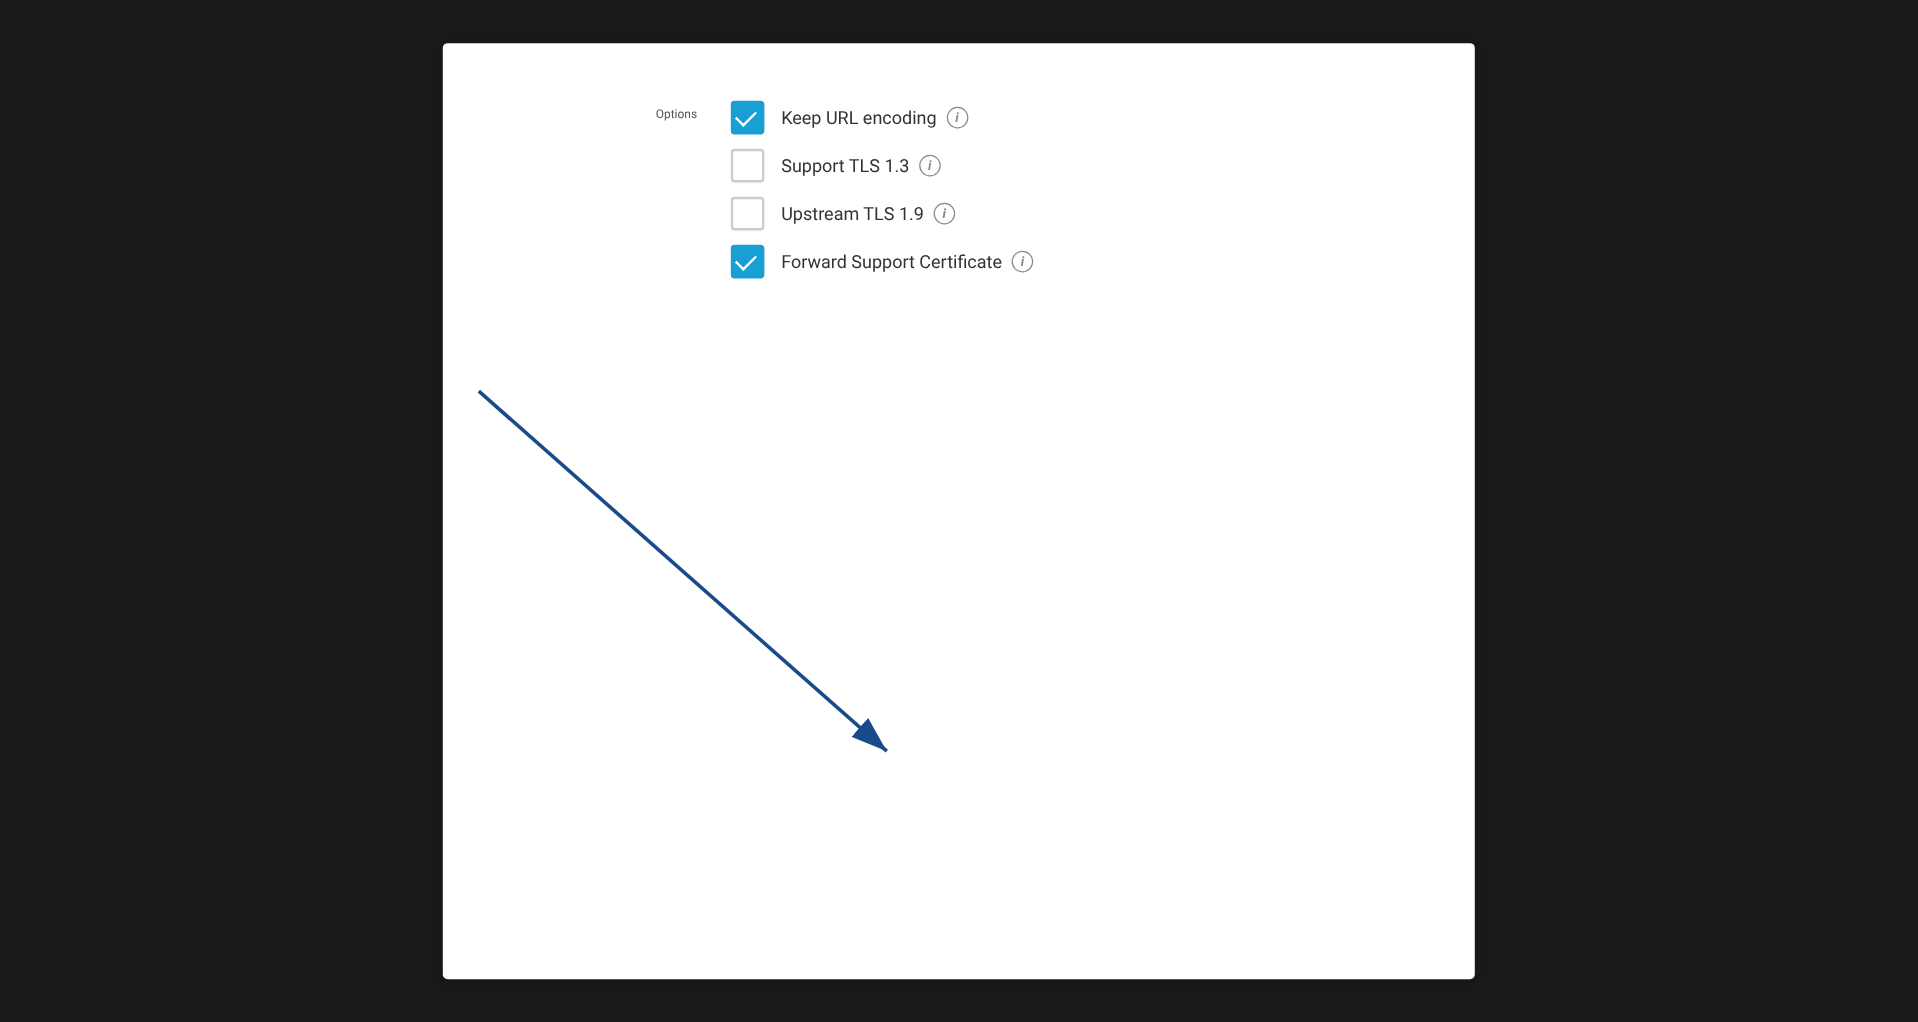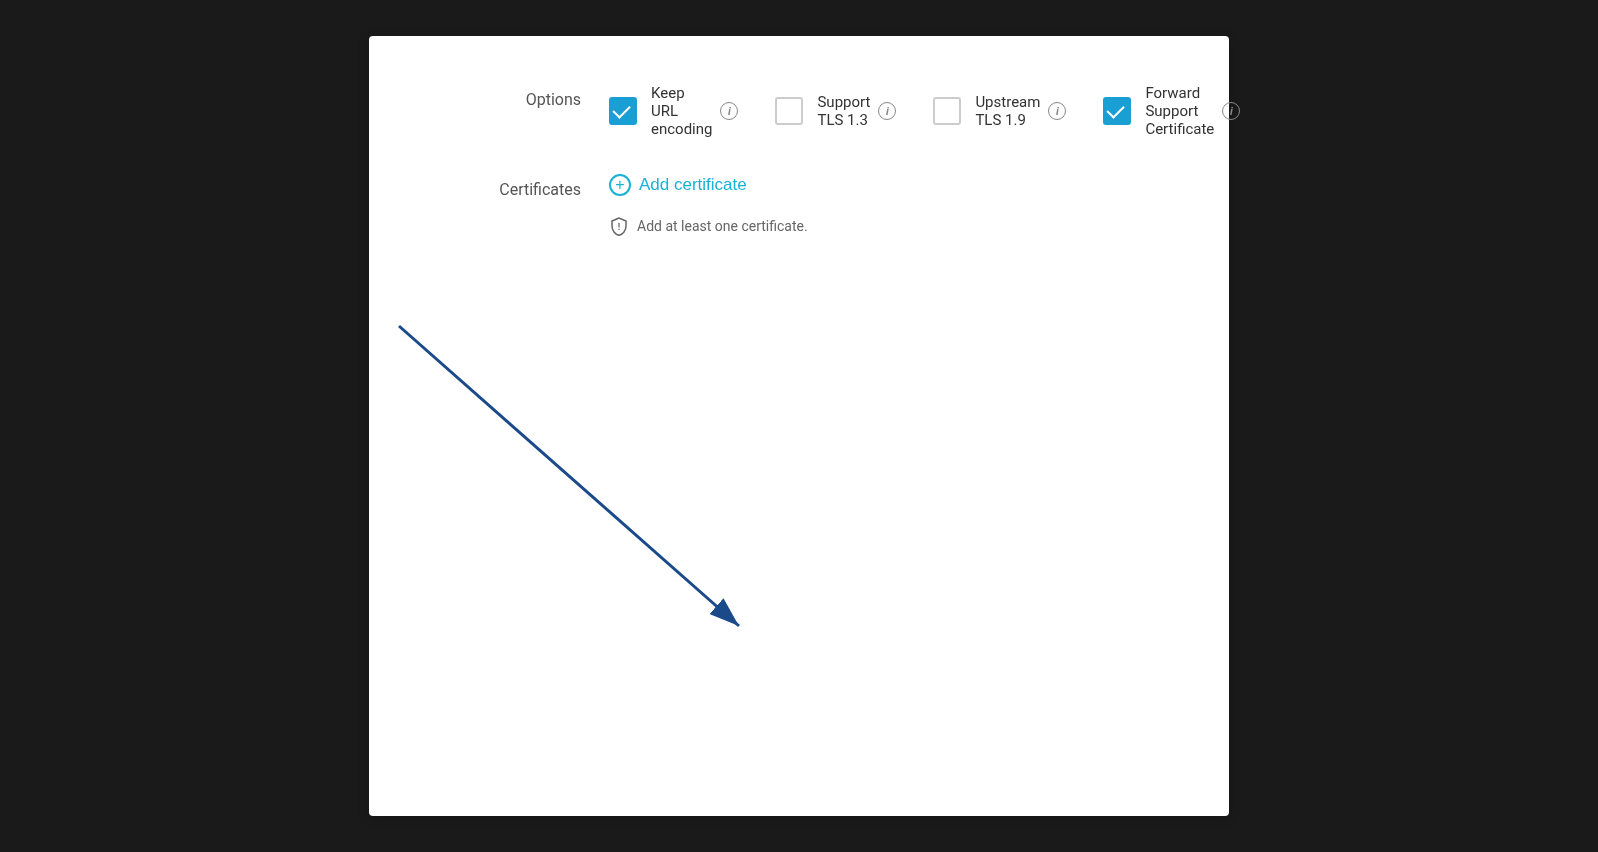--- a/index.html
+++ b/index.html
@@ -27,31 +27,31 @@
     .section {
       display: flex;
       flex-direction: row;
       align-items: flex-start;
       margin-bottom: 0;
     }
 
     .section-label {
       width: 180px;
       min-width: 180px;
-      font-size: 16px;
+      font-size: 10px;
       color: #555;
       padding-top: 6px;
       text-align: right;
       padding-right: 28px;
     }
 
     .options-list {
       display: flex;
-      flex-direction: row;
-      gap: 37px;
+      flex-direction: column;
+      gap: 12px;
     }
 
     .option-row {
       display: flex;
       align-items: center;
       gap: 14px;
     }
 
     
     .checkbox {
@@ -212,41 +212,20 @@
         <div class="checkbox checked"></div>
         <span class="option-label">
           <span>Forward Support Certificate</span>
           <span class="info-icon">i</span>
         </span>
       </div>
 
     </div>
   </div>
 
-  <div class="cert-section">
-    <div class="section-label">Certificates</div>
-    <div class="cert-content">
-
-      <button class="add-certificate-btn">
-        <div class="add-cert-icon">+</div>
-        <span>Add certificate</span>
-      </button>
-
-      <div class="warning-row">
-        <span class="shield-icon">
-          <svg width="20" height="20" viewBox="0 0 20 20" fill="none" xmlns="http://www.w3.org/2000/svg">
-            <path d="M10 2L3 5v5c0 4.4 3 8.3 7 9.3 4-1 7-4.9 7-9.3V5L10 2z" stroke="#666" stroke-width="1.5" fill="none"></path>
-            <text x="10" y="14" text-anchor="middle" font-size="9" fill="#666" font-weight="bold">!</text>
-          </svg>
-        </span>
-        <span>Add at least one certificate.</span>
-      </div>
-
-    </div>
-  </div>
 
   <svg class="arrow-overlay" viewBox="0 0 860 780" xmlns="http://www.w3.org/2000/svg">
     <defs>
       <marker id="arrowhead" markerWidth="10" markerHeight="7" refX="10" refY="3.5" orient="auto">
         <polygon points="0 0, 10 3.5, 0 7" fill="#1a4a8a"></polygon>
       </marker>
     </defs>
     <line x1="30" y1="290" x2="370" y2="590" stroke="#1a4a8a" stroke-width="3" marker-end="url(#arrowhead)"></line>
   </svg>
 </div>

